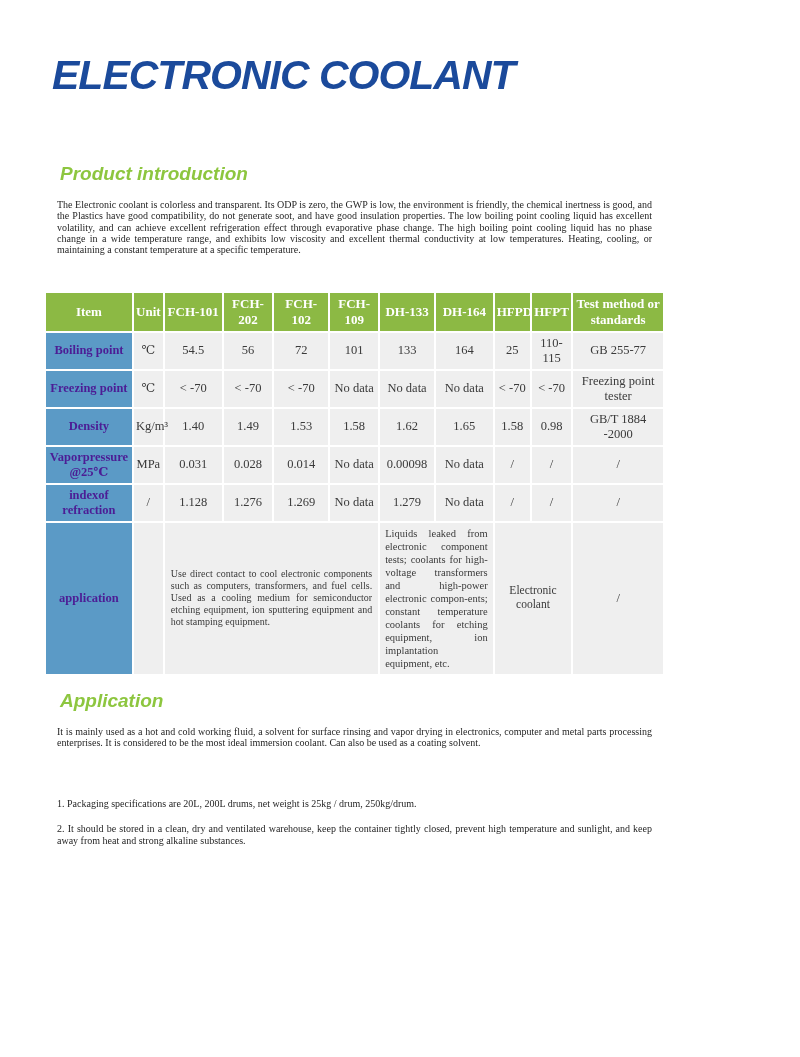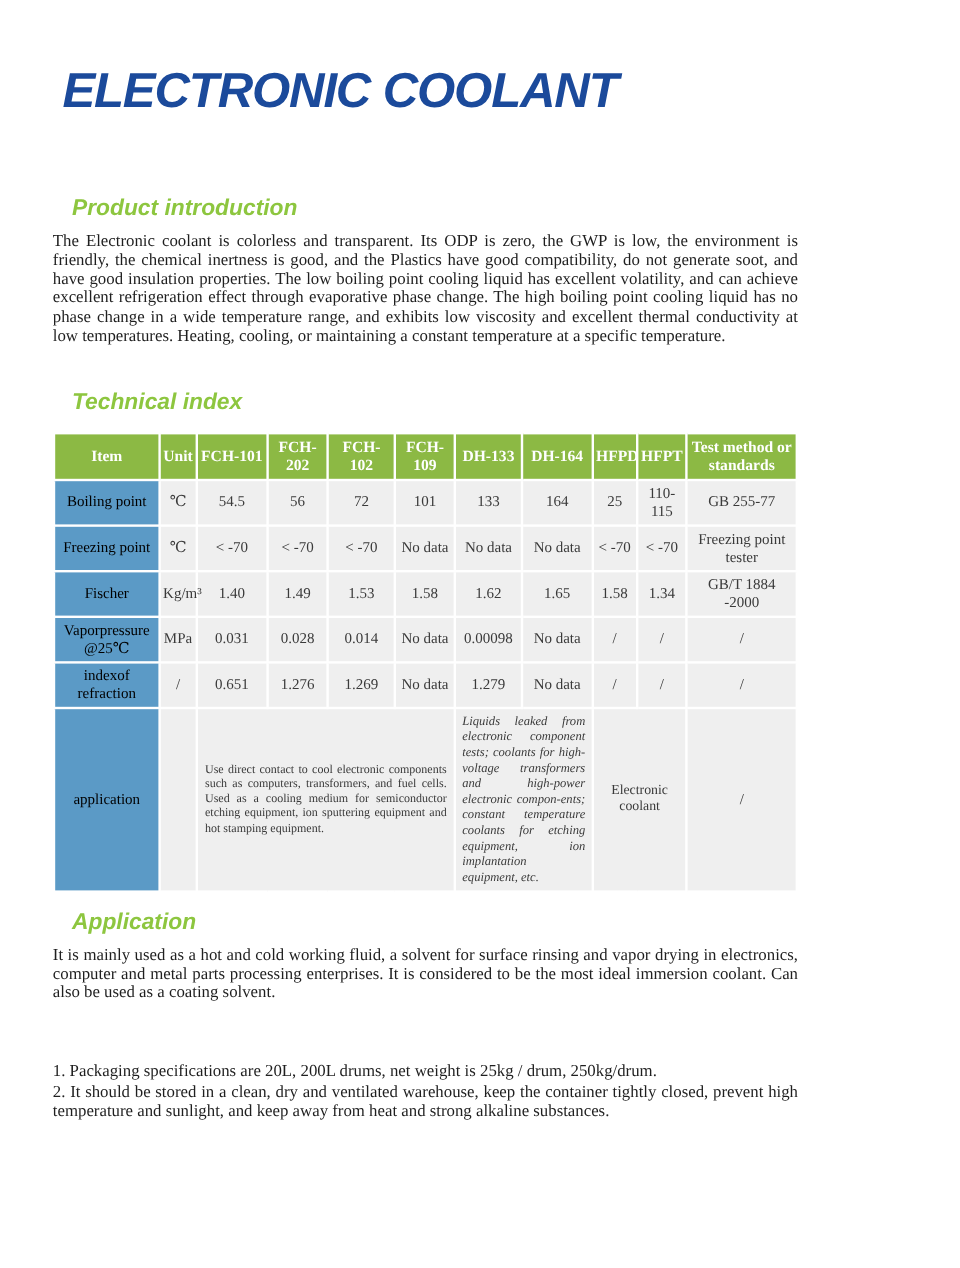--- a/index.html
+++ b/index.html
@@ -27,23 +27,23 @@
     color:var(--title-blue);
     margin:0 0 64px 8px;line-height:1.15;
   }
   h2.sec-heading{
     font-family:"Liberation Sans","DejaVu Sans",sans-serif;
     font-style:italic;font-weight:bold;
     font-size:19px;color:var(--heading-green);
     margin:0 0 8px 16px;line-height:1.2;
   }
   p.body-text{
-    font-size:14px;line-height:1.13;
+    font-size:10px;line-height:1.13;
     text-align:justify;
-    margin:0;
+    margin:13px;
   }
   .sec-intro{margin-bottom:36px;}
   .sec-tech h2{margin-bottom:12px;}
   table.tech{
     width:100%;
     border-collapse:collapse;
     table-layout:fixed;
     margin-bottom:14px;
   }
   table.tech th, table.tech td{
@@ -54,56 +54,54 @@
     line-height:1.2;
     padding:3px 2px;
   }
   table.tech thead th{
     background:var(--header-green);
     color:#ffffff;font-weight:bold;
     height:38px;font-size:13px;
   }
   table.tech tbody th.row-label{
     background:var(--label-blue);
-    color:#000000;font-weight:normal;
+    color:#4c1d95;font-weight:bold;
     height:26px;
   }
   table.tech tbody td{
     background:var(--cell-gray);
     color:var(--cell-text);
   }
   table.tech tbody td.bold-cell{font-weight:bold;}
   table.tech td.app-text{
     text-align:justify;
     font-size:10px;line-height:1.22;
     padding:4px 6px;
   }
   table.tech td.app-dh{
     font-size:10.5px;line-height:1.24;
     padding:4px 5px;
-    font-style:italic;
   }
   table.tech td.app-hf{font-size:11.5px;}
   .sec-app{margin-bottom:50px;}
   .sec-pack p.body-text{line-height:1.17;}
 </style>
 </head>
 <body>
 
 <div class="page">
 
   <h1 class="doc-title">ELECTRONIC COOLANT</h1>
 
   <section class="sec-intro">
     <h2 class="sec-heading">Product introduction</h2>
     <p class="body-text">The Electronic coolant is colorless and transparent. Its ODP is zero, the GWP is low, the environment is friendly, the chemical inertness is good, and the Plastics have good compatibility, do not generate soot, and have good insulation properties. The low boiling point cooling liquid has excellent volatility, and can achieve excellent refrigeration effect through evaporative phase change. The high boiling point cooling liquid has no phase change in a wide temperature range, and exhibits low viscosity and excellent thermal conductivity at low temperatures. Heating, cooling, or maintaining a constant temperature at a specific temperature.</p>
   </section>
 
   <section class="sec-tech">
-    <h2 class="sec-heading">Technical index</h2>
     <table class="tech" id="tech-table">
         <colgroup>
           <col style="width: 14.2%;">
           <col style="width: 5%;">
           <col style="width: 9.5%;">
           <col style="width: 8.2%;">
           <col style="width: 9%;">
           <col style="width: 8.1%;">
           <col style="width: 9%;">
           <col style="width: 9.5%;">
@@ -147,49 +145,49 @@
             <td>&lt; -70</td>
             <td>&lt; -70</td>
             <td>No data</td>
             <td>No data</td>
             <td>No data</td>
             <td>&lt; -70</td>
             <td>&lt; -70</td>
             <td>Freezing point tester</td>
           </tr>
           <tr>
-            <th class="row-label">Fischer</th>
+            <th class="row-label">Density</th>
             <td>Kg/m³</td>
             <td>1.40</td>
             <td>1.49</td>
             <td>1.53</td>
             <td>1.58</td>
             <td>1.62</td>
             <td>1.65</td>
             <td>1.58</td>
-            <td>1.34</td>
+            <td>0.98</td>
             <td>GB/T 1884 -2000</td>
           </tr>
           <tr>
             <th class="row-label">Vaporpressure @25℃</th>
             <td>MPa</td>
             <td>0.031</td>
             <td>0.028</td>
             <td>0.014</td>
             <td>No data</td>
             <td>0.00098</td>
             <td>No data</td>
             <td>/</td>
             <td>/</td>
             <td>/</td>
           </tr>
           <tr>
             <th class="row-label">indexof refraction</th>
             <td>/</td>
-            <td>0.651</td>
+            <td>1.128</td>
             <td>1.276</td>
             <td>1.269</td>
             <td>No data</td>
             <td>1.279</td>
             <td>No data</td>
             <td>/</td>
             <td>/</td>
             <td>/</td>
           </tr>
           <tr>

